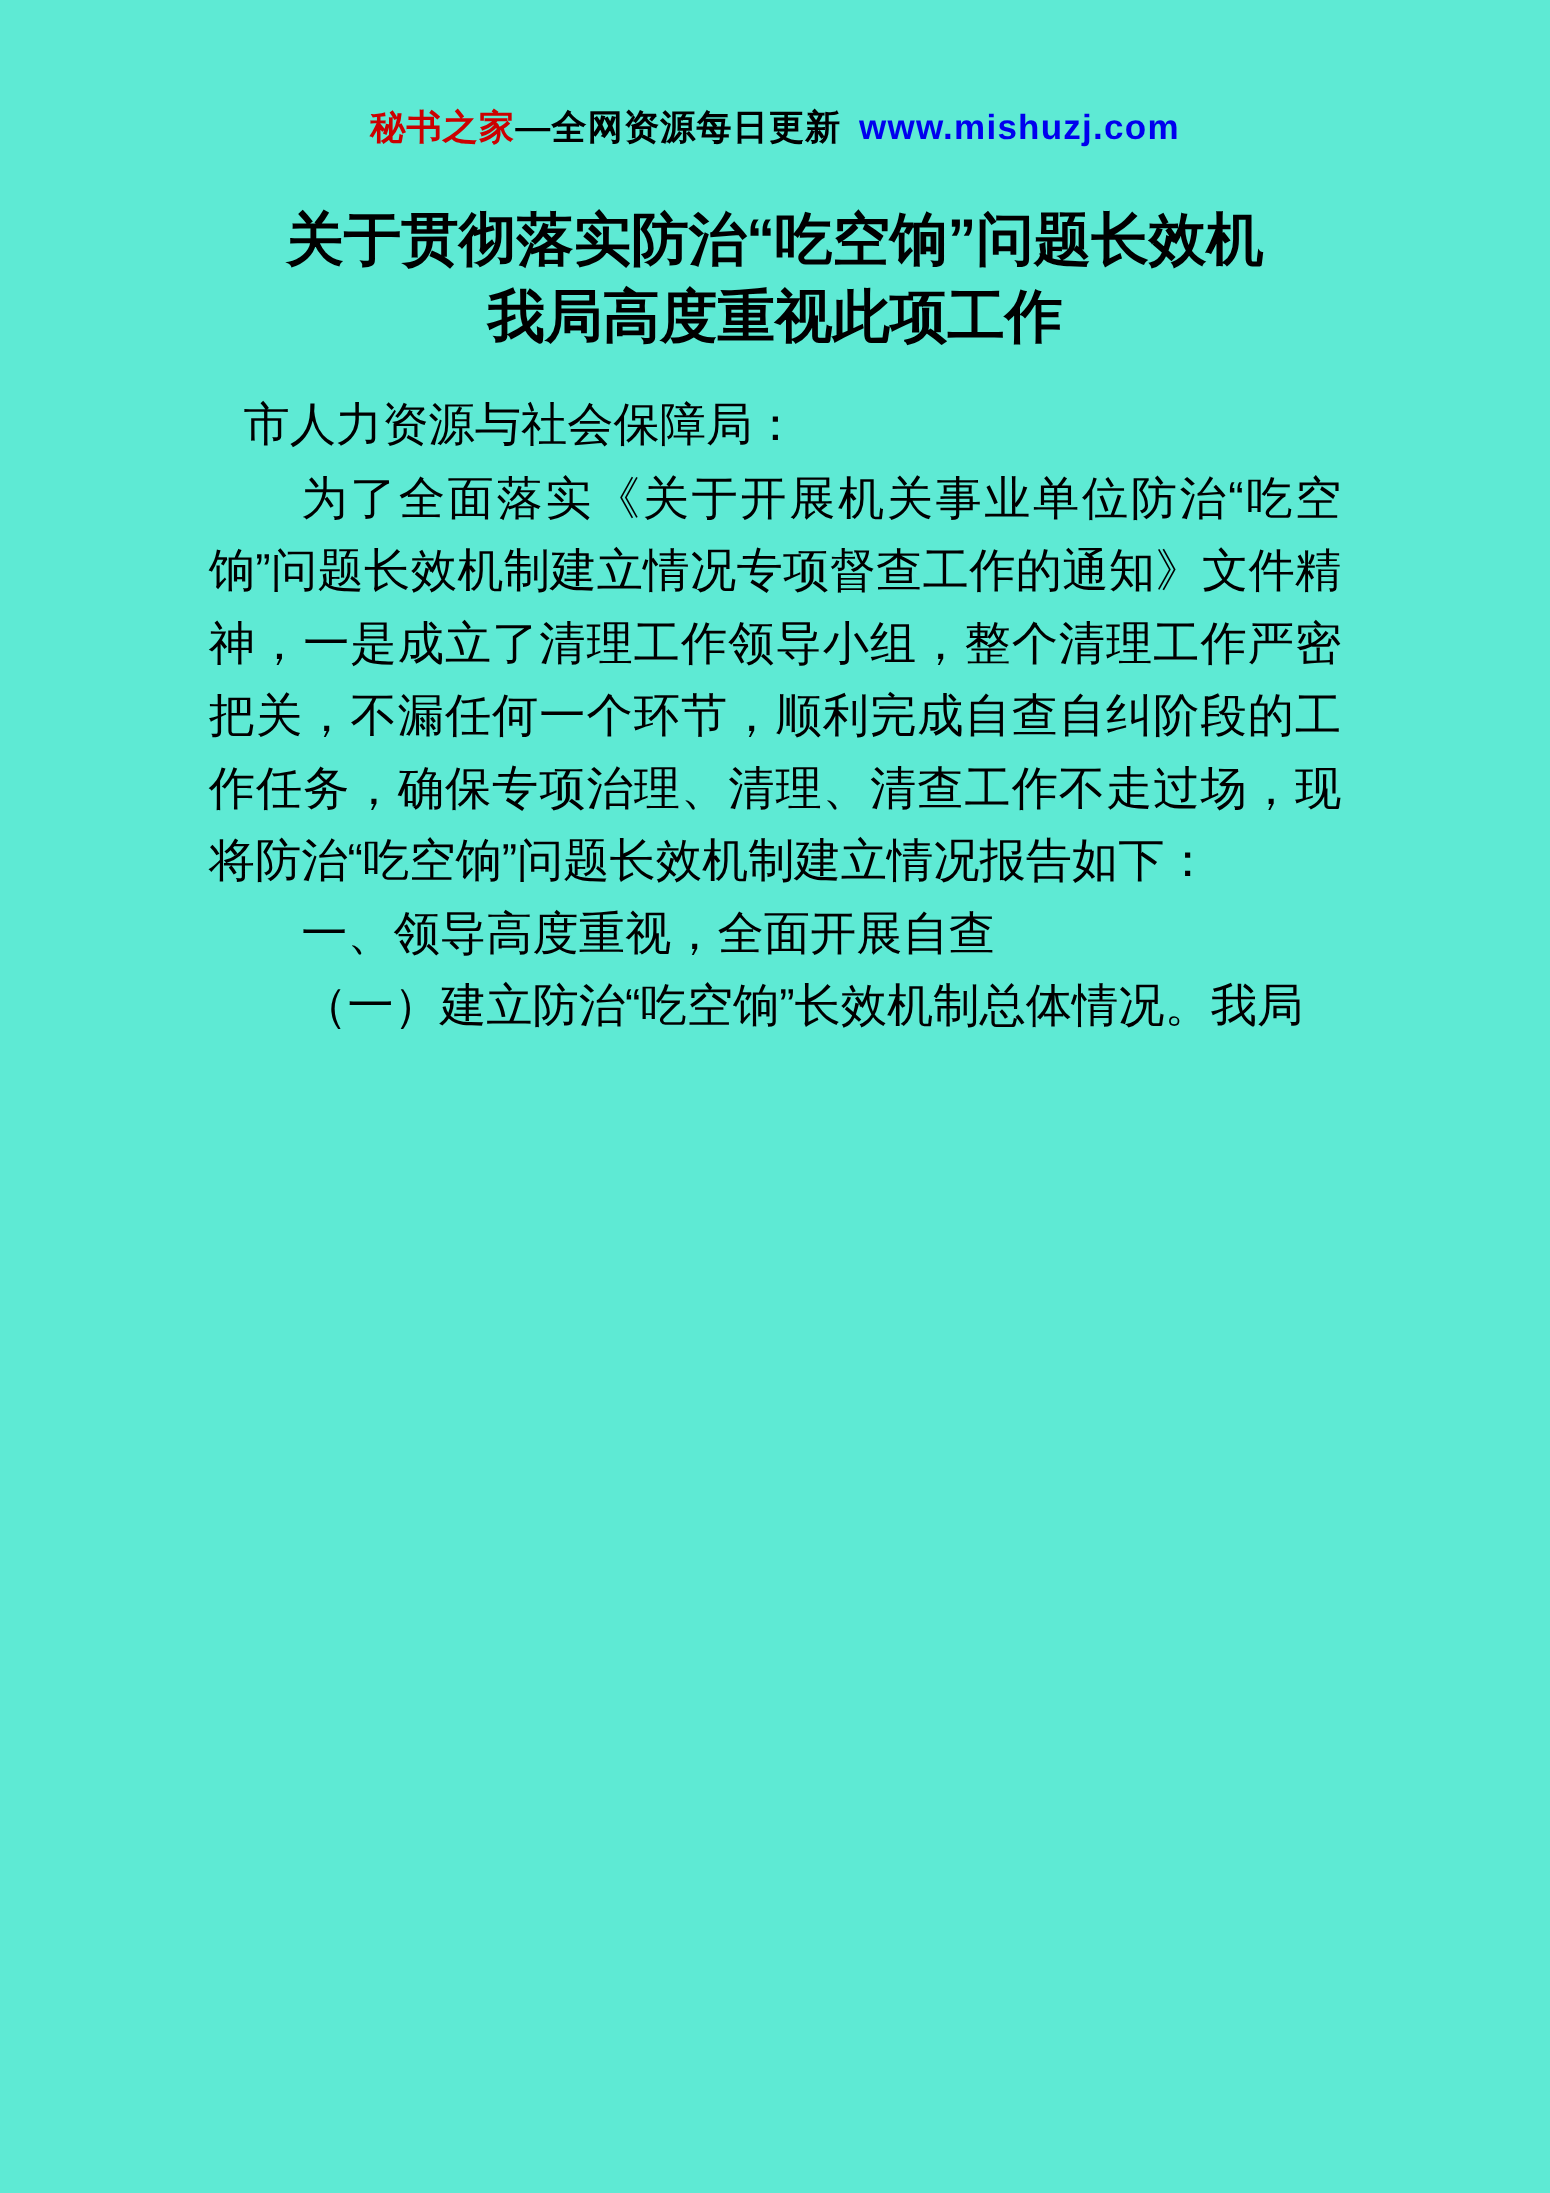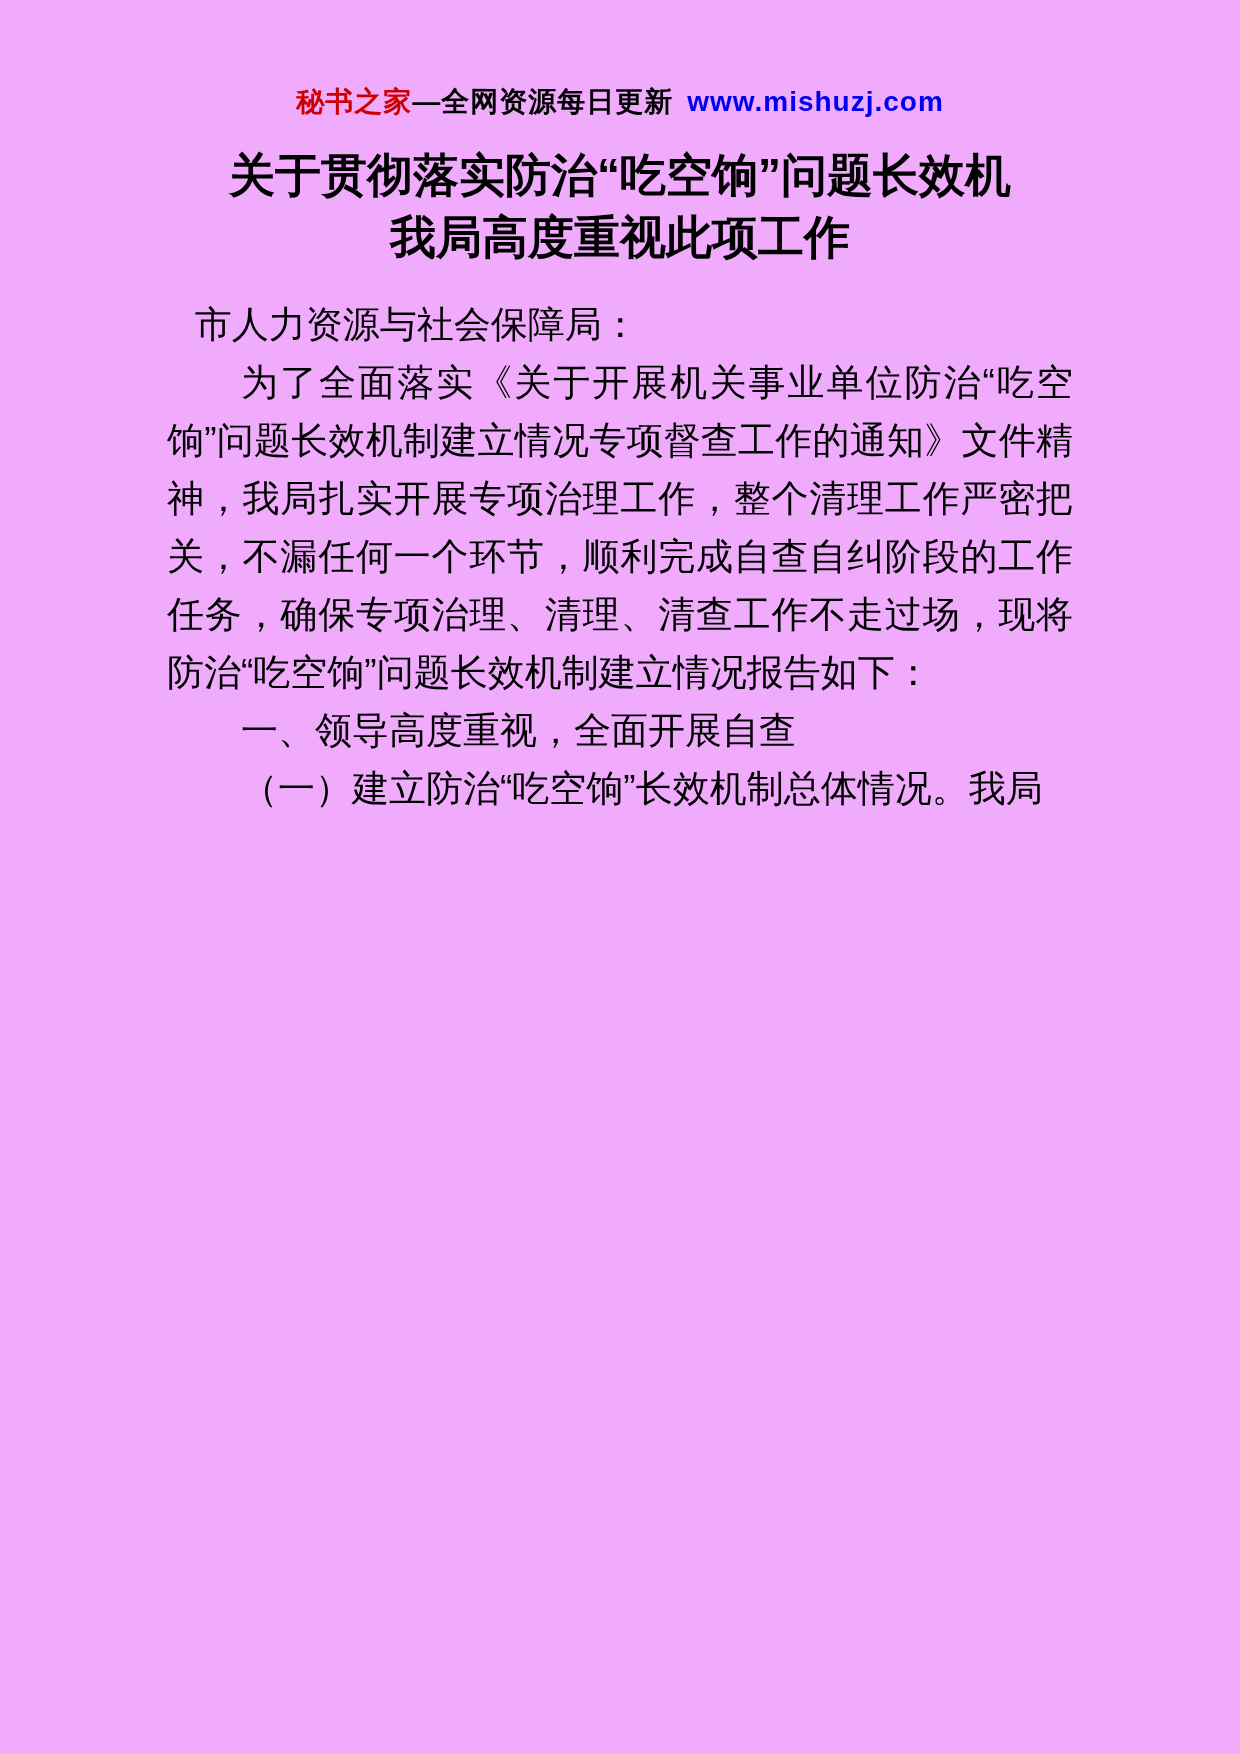--- a/index.html
+++ b/index.html
@@ -2,40 +2,40 @@
 <html><head>
 <meta charset="utf-8">
 <style>
   * { margin: 0; padding: 0; box-sizing: border-box; }
   html, body { background: #ffffff; }
   .page {
     position: relative;
     width: 1240px;
     height: 1754px;
     margin: 0 auto;
-    background: #f0abfc;
+    background: #5eead4;
     font-family: "Liberation Sans", sans-serif;
     color: #000000;
     padding-top: 84px;
     overflow: hidden;
   }
   .header-line {
     text-align: center;
     font-size: 28px;
     font-weight: bold;
     line-height: 36px;
     letter-spacing: 1px;
     white-space: nowrap;
   }
   .header-line .brand { font-weight: bold; }
   .header-line .tagline { color: #000000; }
   .header-line .url { margin-left: 14px; text-decoration: none; font-weight: bold; }
   .doc-title {
     width: 980px;
-    margin: 24px auto 28px auto;
+    margin: 40px auto 28px auto;
     text-align: center;
     font-size: 46px;
     font-weight: bold;
     line-height: 62px;
     color: #000000;
   }
   .doc-body {
     width: 906px;
     margin: 0 auto;
     font-size: 37px;
@@ -57,18 +57,18 @@
     <span class="brand" style="color: rgb(204, 0, 0);">秘书之家</span><span class="tagline" style="color: rgb(0, 0, 0);">—全网资源每日更新</span><span class="url" style="color: rgb(0, 0, 238);">www.mishuzj.com</span>
   </div>
 
   <h1 class="doc-title">
     <div>关于贯彻落实防治“吃空饷”问题长效机</div>
     <div>我局高度重视此项工作</div>
   </h1>
 
   <div class="doc-body">
       <p class="para salutation">市人力资源与社会保障局：</p>
-      <p class="para body">为了全面落实《关于开展机关事业单位防治“吃空饷”问题长效机制建立情况专项督查工作的通知》文件精神，我局扎实开展专项治理工作，整个清理工作严密把关，不漏任何一个环节，顺利完成自查自纠阶段的工作任务，确保专项治理、清理、清查工作不走过场，现将防治“吃空饷”问题长效机制建立情况报告如下：</p>
+      <p class="para body">为了全面落实《关于开展机关事业单位防治“吃空饷”问题长效机制建立情况专项督查工作的通知》文件精神，一是成立了清理工作领导小组，整个清理工作严密把关，不漏任何一个环节，顺利完成自查自纠阶段的工作任务，确保专项治理、清理、清查工作不走过场，现将防治“吃空饷”问题长效机制建立情况报告如下：</p>
       <p class="para heading">一、领导高度重视，全面开展自查</p>
       <p class="para heading">（一）建立防治“吃空饷”长效机制总体情况。我局</p>
     </div>
 
 </div>
 
 </body></html>

